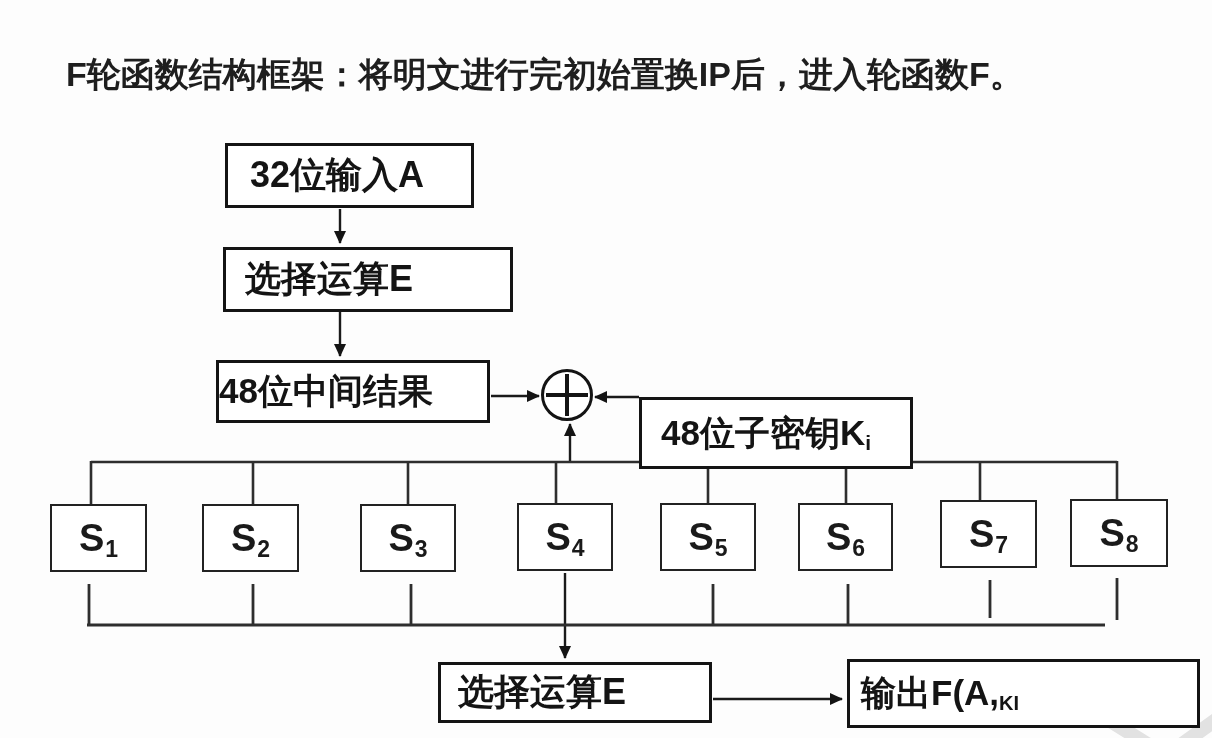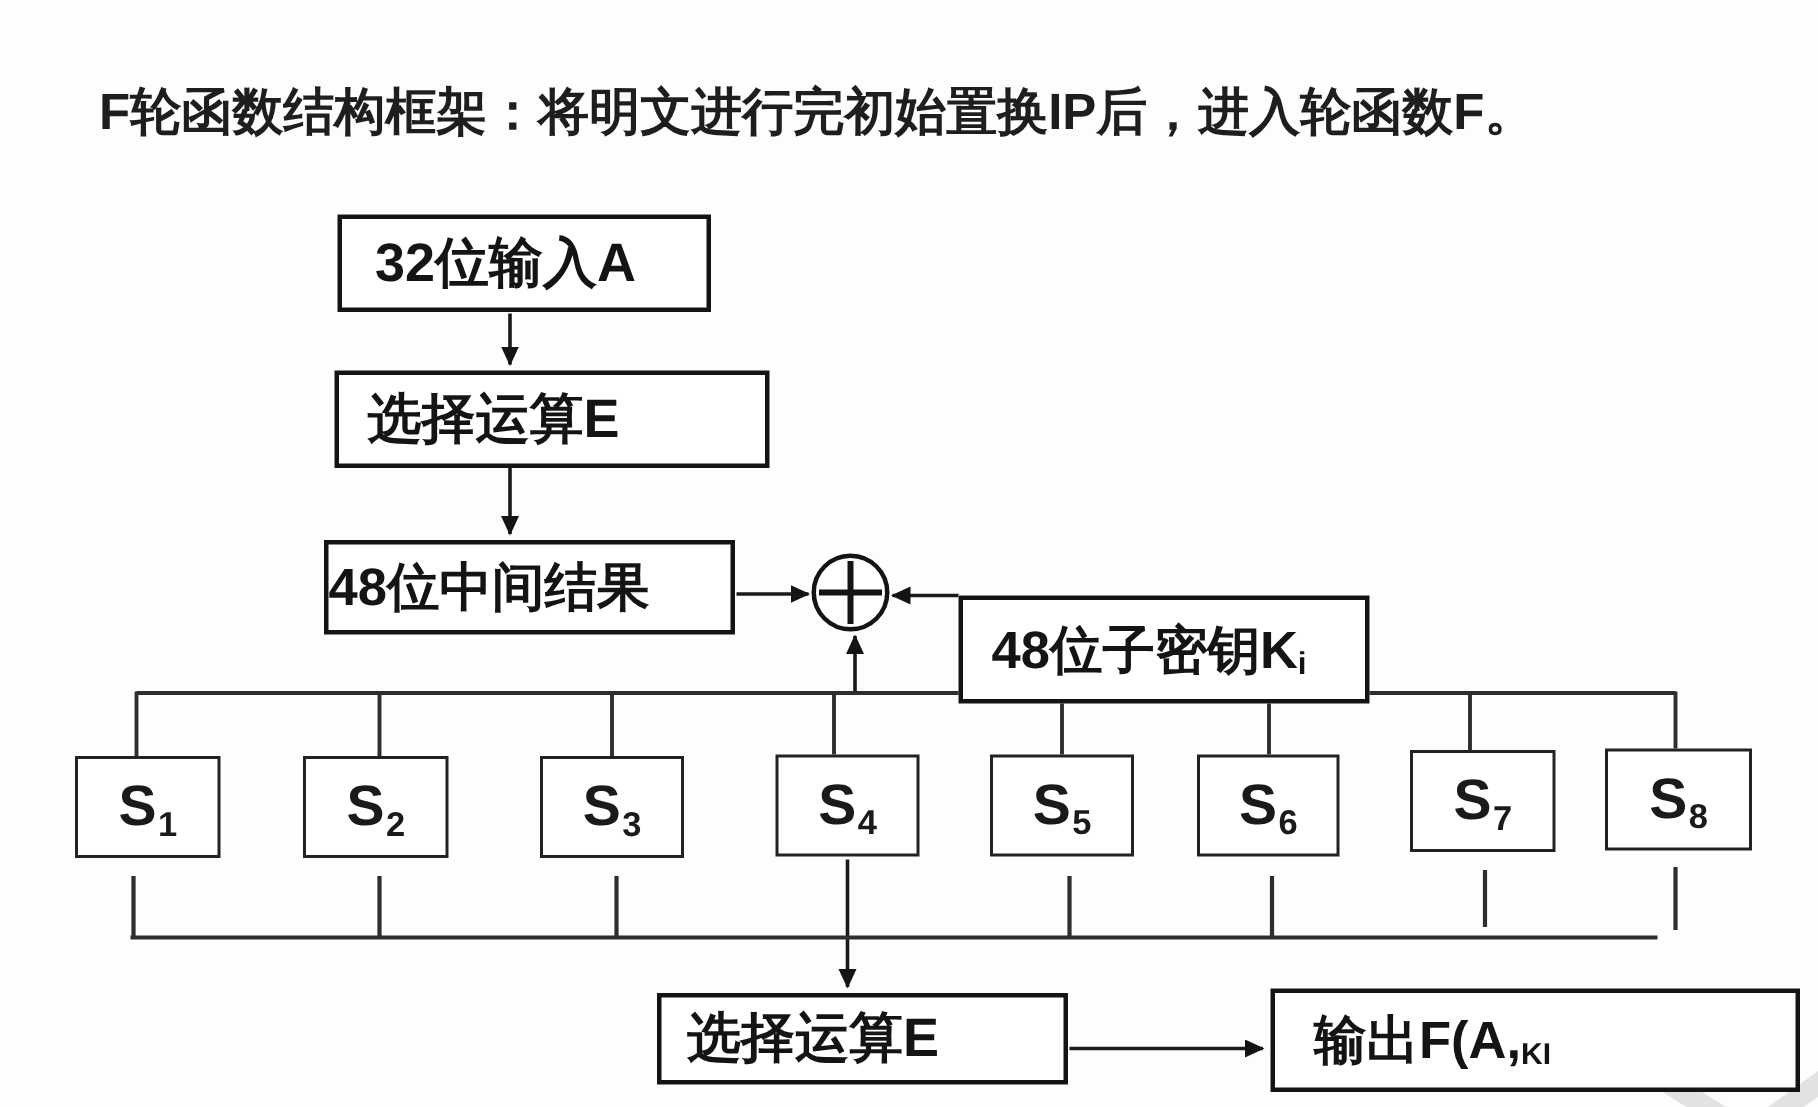--- a/index.html
+++ b/index.html
@@ -137,18 +137,18 @@
   </div>
   <div class="sbox" style="left:1070px; top:499px; width:98px; height:68px;">
     <span>S</span>
       <span class="ss">8</span>
   </div>
 
   <div class="box" style="left:438px; top:662px; width:274px; height:61px; padding-left:17px;">
     <span>选择运算E</span>
   </div>
 
-  <div class="box" style="left:847px; top:659px; width:353px; height:69px; padding-left:26px; font-size:35px;">
+  <div class="box" style="left:847px; top:659px; width:353px; height:69px; padding-left:11px; font-size:35px;">
     <span>输出F(A,</span>
       <span class="subscript" style="font-size:20px;">KI</span>
   </div>
 
 </div>
 
 </body></html>

